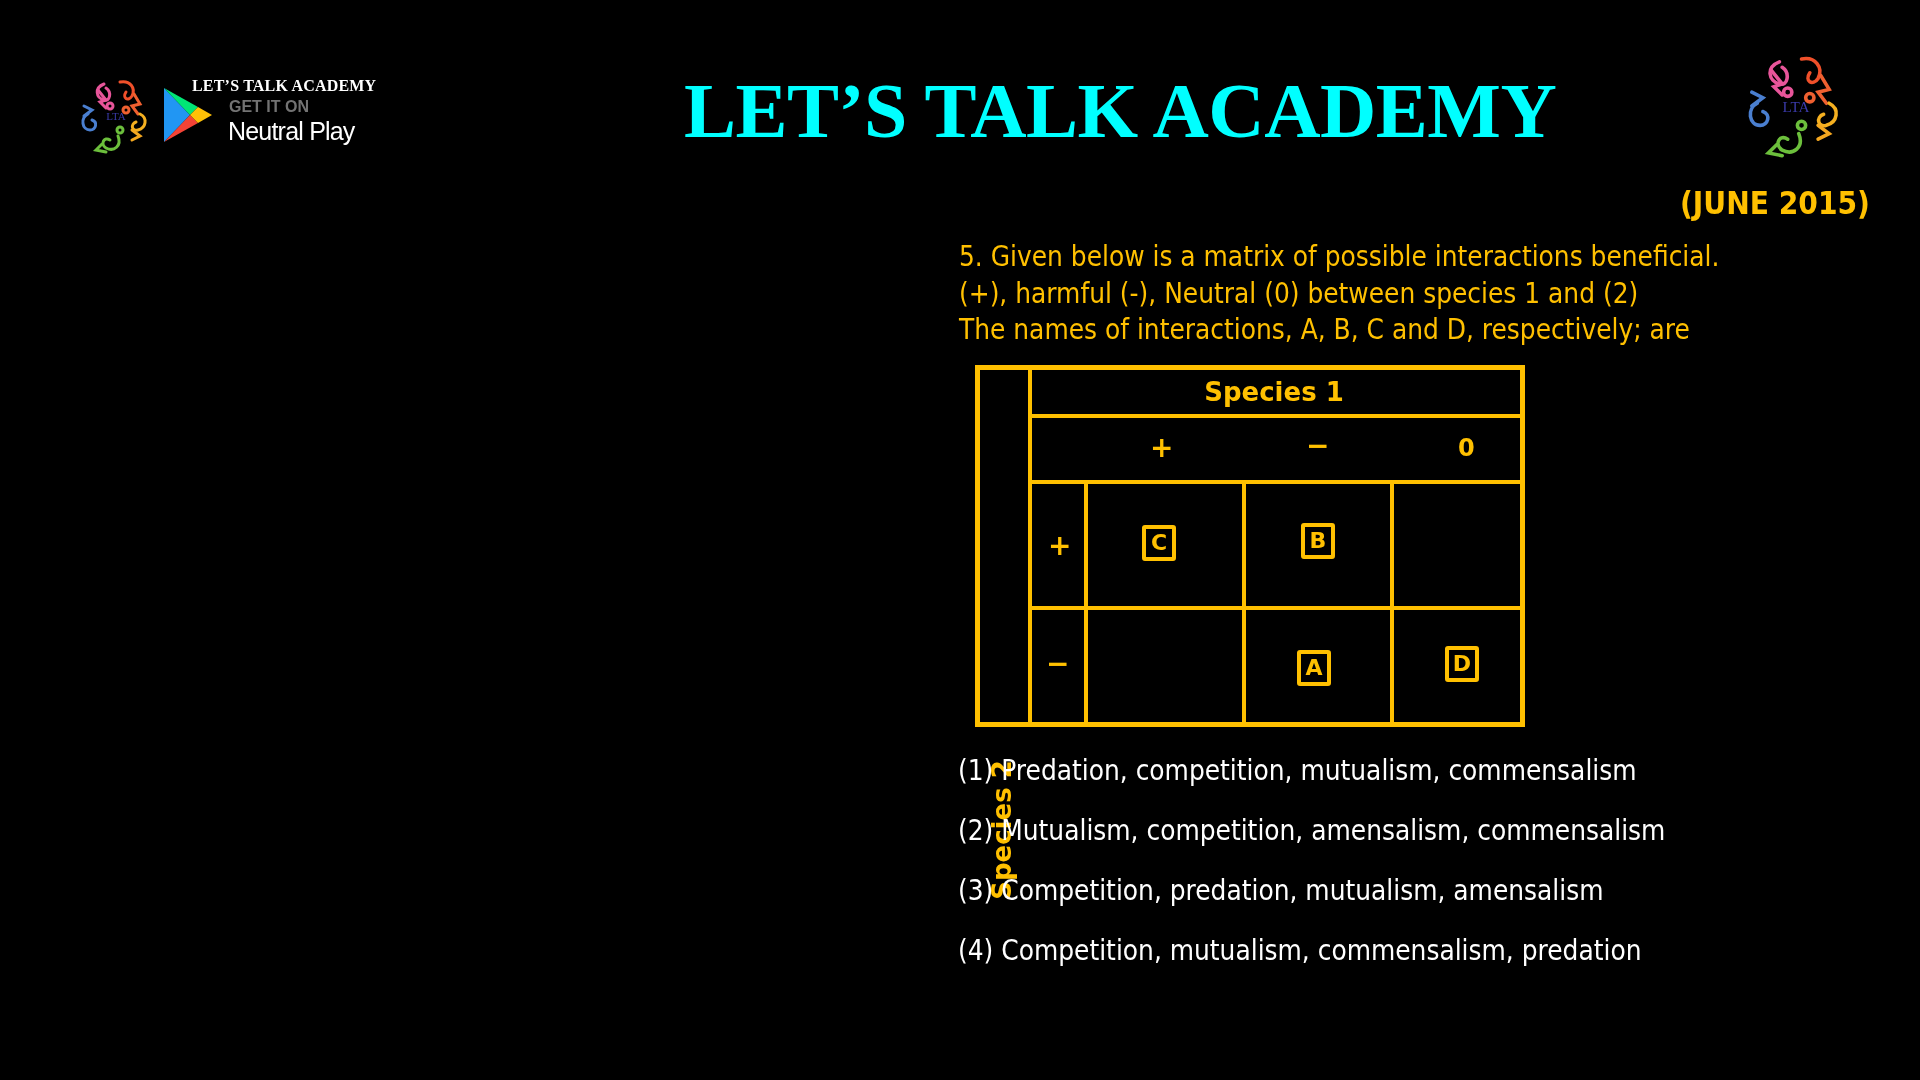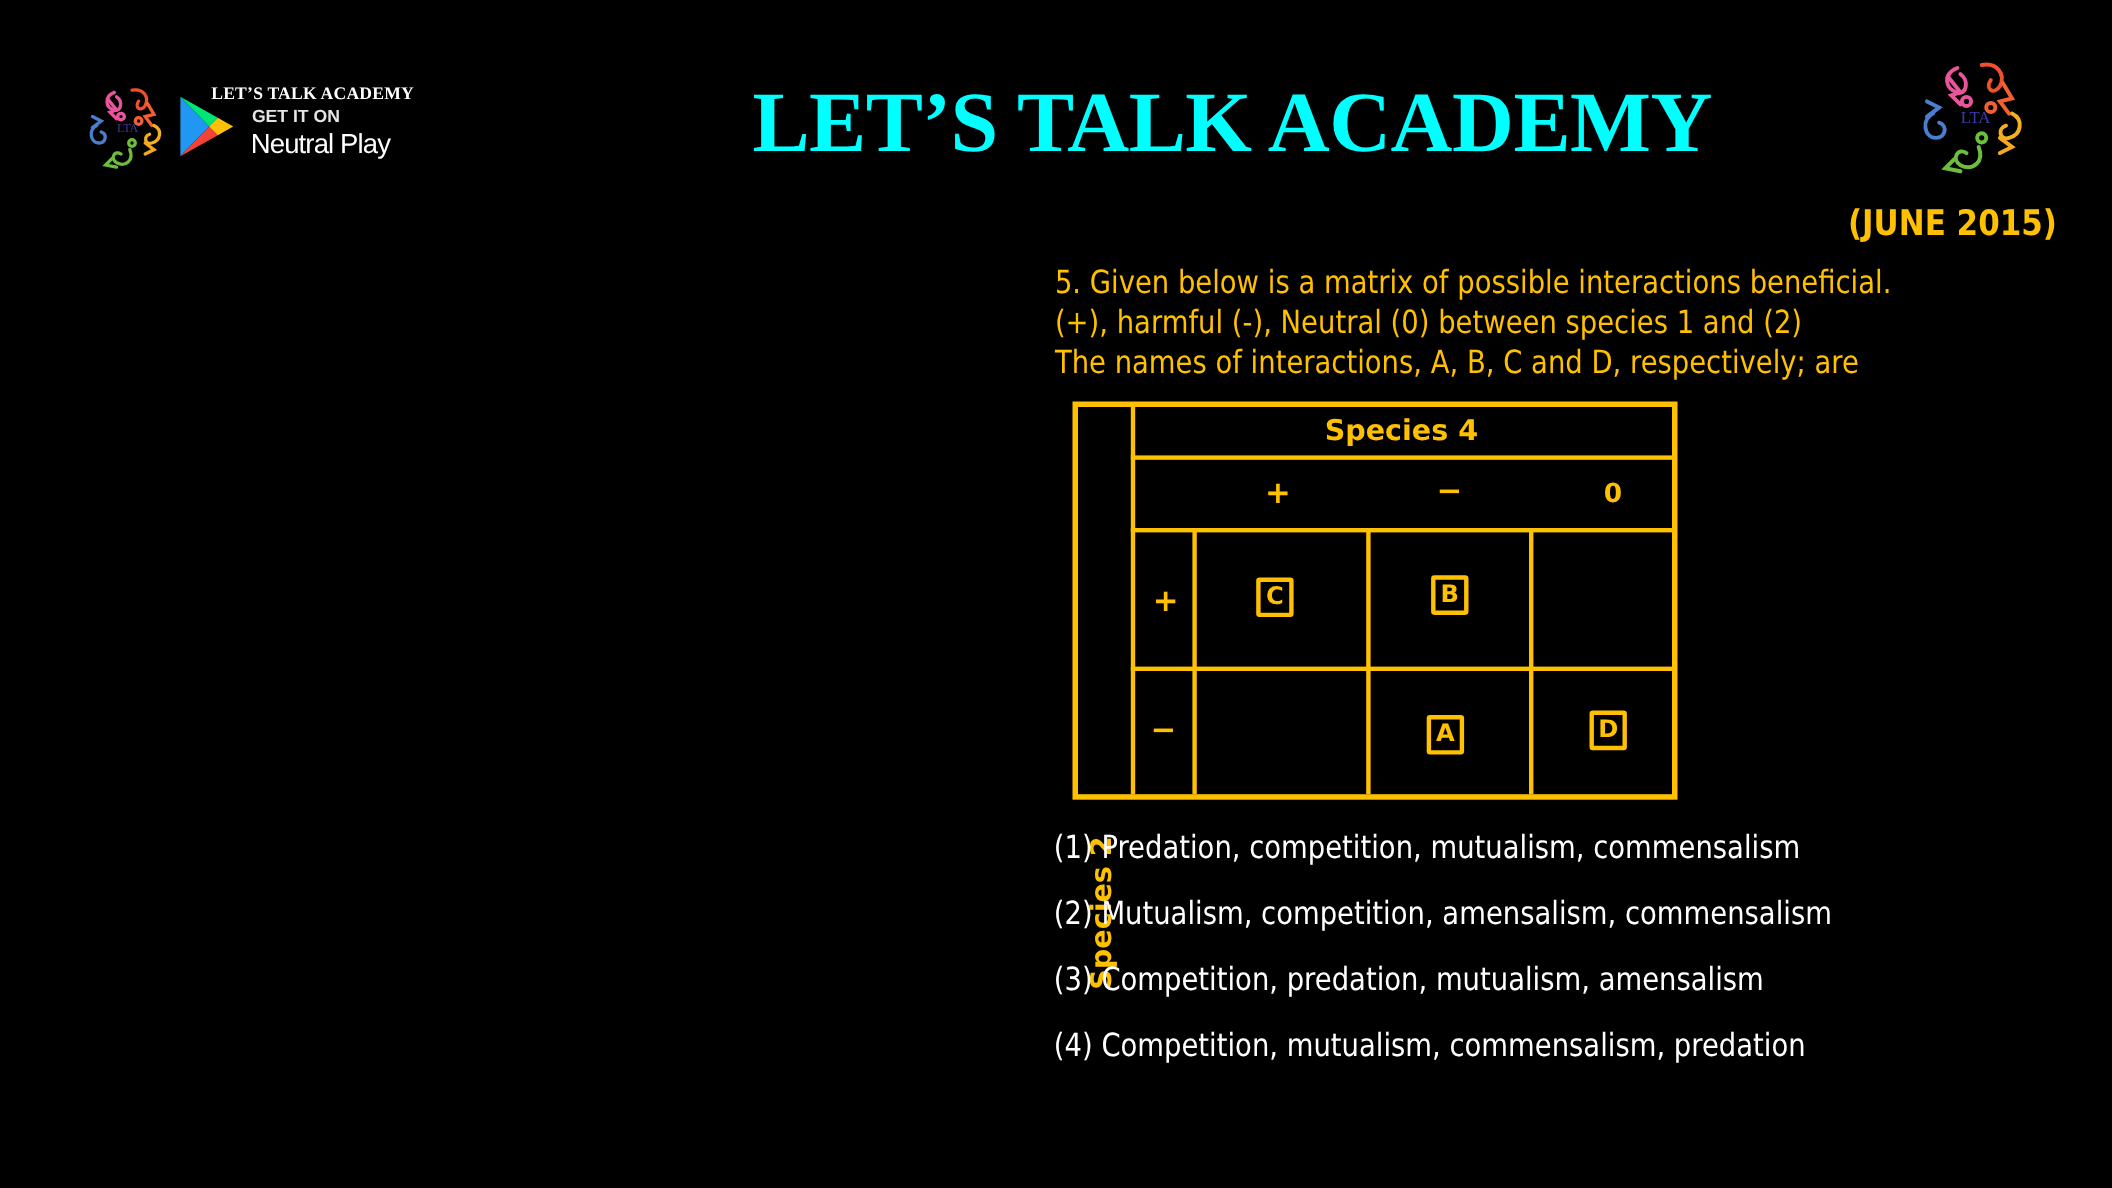--- a/index.html
+++ b/index.html
@@ -30,21 +30,21 @@
       font-size: 16px;
       color: #ffffff;
       letter-spacing: 0.2px;
       white-space: nowrap;
     }
     .gp-getit {
       left: 229px; top: 98px;
       font-family: "Liberation Sans", sans-serif;
       font-weight: bold;
       font-size: 16px;
-      color: #e5e5e5;
+      color: #737373;
       white-space: nowrap;
     }
     .gp-googleplay {
       left: 228px; top: 117px;
       font-family: "Liberation Sans", sans-serif;
       font-size: 25px;
       color: #ffffff;
       letter-spacing: -0.8px;
       white-space: nowrap;
     }
@@ -207,21 +207,21 @@
   <div class="line" style="left:48px; top:110px; width:492px; height:4px;"></div>
 
   <div class="line" style="left:48px; top:236px; width:492px; height:4px;"></div>
 
   <div class="line" style="left:104px; top:110px; width:4px; height:242px;"></div>
 
   <div class="line" style="left:262px; top:110px; width:4px; height:242px;"></div>
 
   <div class="line" style="left:410px; top:110px; width:4px; height:242px;"></div>
 
-  <div class="txt" style="left:48px; width:492px; top:4px; font-size:26px; line-height:36px; text-align:center;">Species 4</div>
+  <div class="txt" style="left:48px; width:492px; top:4px; font-size:26px; line-height:36px; text-align:center;">Species 1</div>
 
   <div class="txt" style="left:170px; top:60px; font-size:28px; line-height:36px;">+</div>
   <div class="txt" style="left:326px; top:58px; font-size:28px; line-height:36px;">−</div>
   <div class="txt" style="left:478px; top:60px; font-size:24px; line-height:36px;">0</div>
 
   <div class="txt" style="left:2px; top:160px; width:340px; height:40px; font-size:26px; line-height:40px; text-align:center; transform-origin:0 0; transform: translate(0px, 340px) rotate(-90deg) translate(-130px, 0);">Species 2</div>
 
   <div class="txt" style="left:68px; top:158px; font-size:28px; line-height:36px;">+</div>
   <div class="txt" style="left:66px; top:276px; font-size:28px; line-height:36px;">−</div>
 

